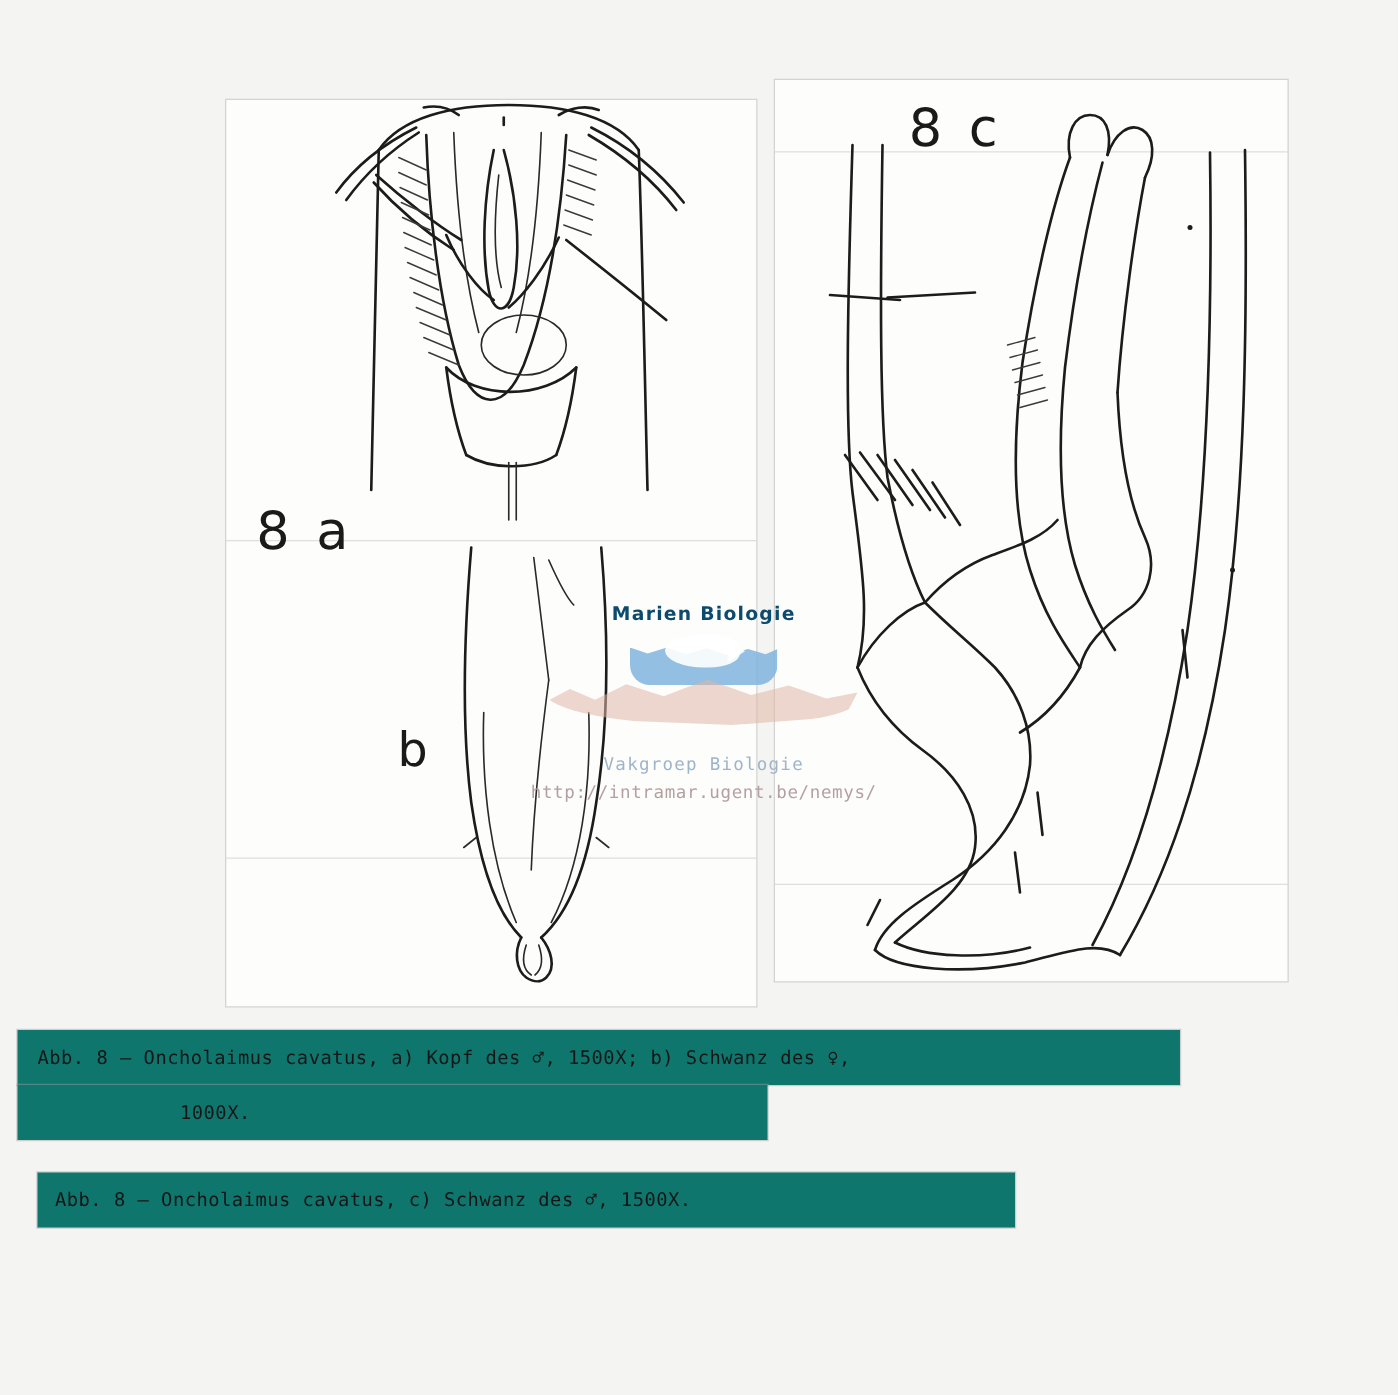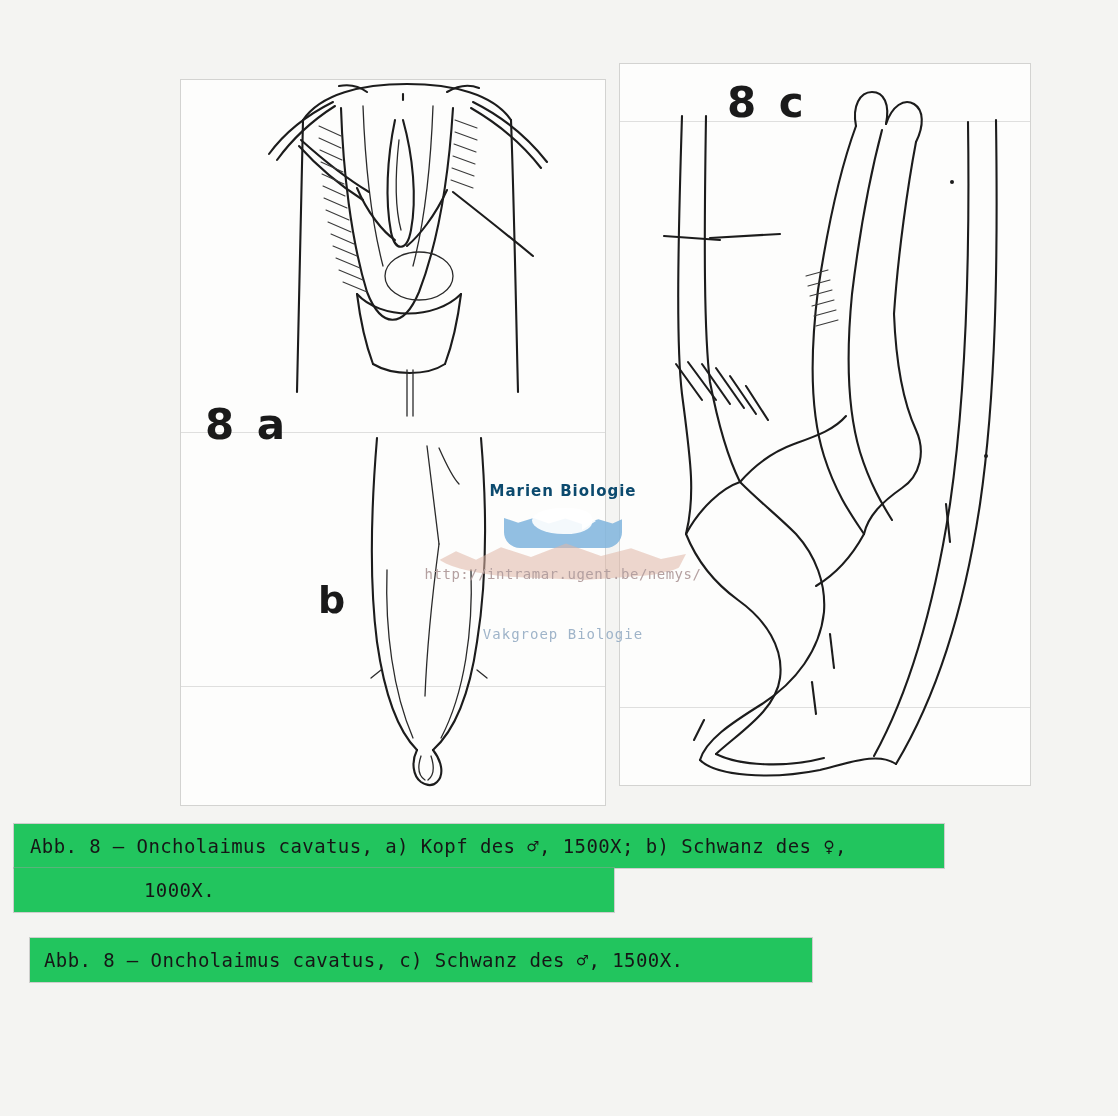--- a/index.html
+++ b/index.html
@@ -30,21 +30,21 @@
     position: absolute;
     left: 0; right: 0;
     height: 1px;
     background: rgba(120,120,120,0.22);
   }
 
   
   .fig-label {
     position: absolute;
     font-family: "DejaVu Sans", sans-serif;
-    font-weight: 700;
+    font-weight: 400;
     color: #1a1a1a;
     letter-spacing: 4px;
   }
   #label-8a { left: 205px; top: 400px; font-size: 42px; }
   #label-b  { left: 318px; top: 578px; font-size: 38px; letter-spacing: 0; }
   #label-8c { left: 727px; top: 78px;  font-size: 42px; }
 
   
   .drawing { position: absolute; }
   #draw-a { left: 181px; top: 80px;  width: 424px; height: 340px; }
@@ -127,24 +127,24 @@
     font-family: "DejaVu Sans Mono", monospace;
     font-size: 14px;
     color: #b4a0a0;
     margin-top: 6px;
     letter-spacing: 0.5px;
   }
 
   
   .caption-strip {
     position: absolute;
-    background: #22c55e;
+    background: #0f766e;
     box-shadow: 0 0 0 1px rgba(160,160,160,0.45);
     font-family: "DejaVu Sans Mono", monospace;
-    font-size: 19px;
+    font-size: 15px;
     color: #161616;
     letter-spacing: 0.4px;
     white-space: nowrap;
   }
   #caption1-line1 { left: 14px;  top: 824px; width: 930px; height: 44px; }
   #caption1-line2 { left: 14px;  top: 868px; width: 600px; height: 44px; }
   #caption2-line1 { left: 30px;  top: 938px; width: 782px; height: 44px; }
 
   .cap-text {
     position: absolute;
@@ -331,22 +331,22 @@
   <div class="fig-label" id="label-8c">8 c</div>
 
   <div id="watermark">
     <div id="wm-title">Marien  Biologie</div>
     <div id="wm-logo">
       <div class="wave"></div>
       <div class="fish"></div>
       <div class="fish-tail"></div>
     </div>
     <div id="wm-creature"></div>
+    <div id="wm-sub">Vakgroep Biologie</div>
     <div id="wm-url">http://intramar.ugent.be/nemys/</div>
-    <div id="wm-sub">Vakgroep Biologie</div>
   </div>
 
   <div class="caption-strip" id="caption1-line1">
     <span class="cap-text">Abb. 8  – Oncholaimus cavatus, a) Kopf des ♂, 1500X; b) Schwanz des ♀,</span>
   </div>
   <div class="caption-strip" id="caption1-line2">
     <span class="cap-text">1000X.</span>
   </div>
   <div class="caption-strip" id="caption2-line1">
     <span class="cap-text">Abb.  8 – Oncholaimus cavatus, c) Schwanz des ♂, 1500X.</span>

